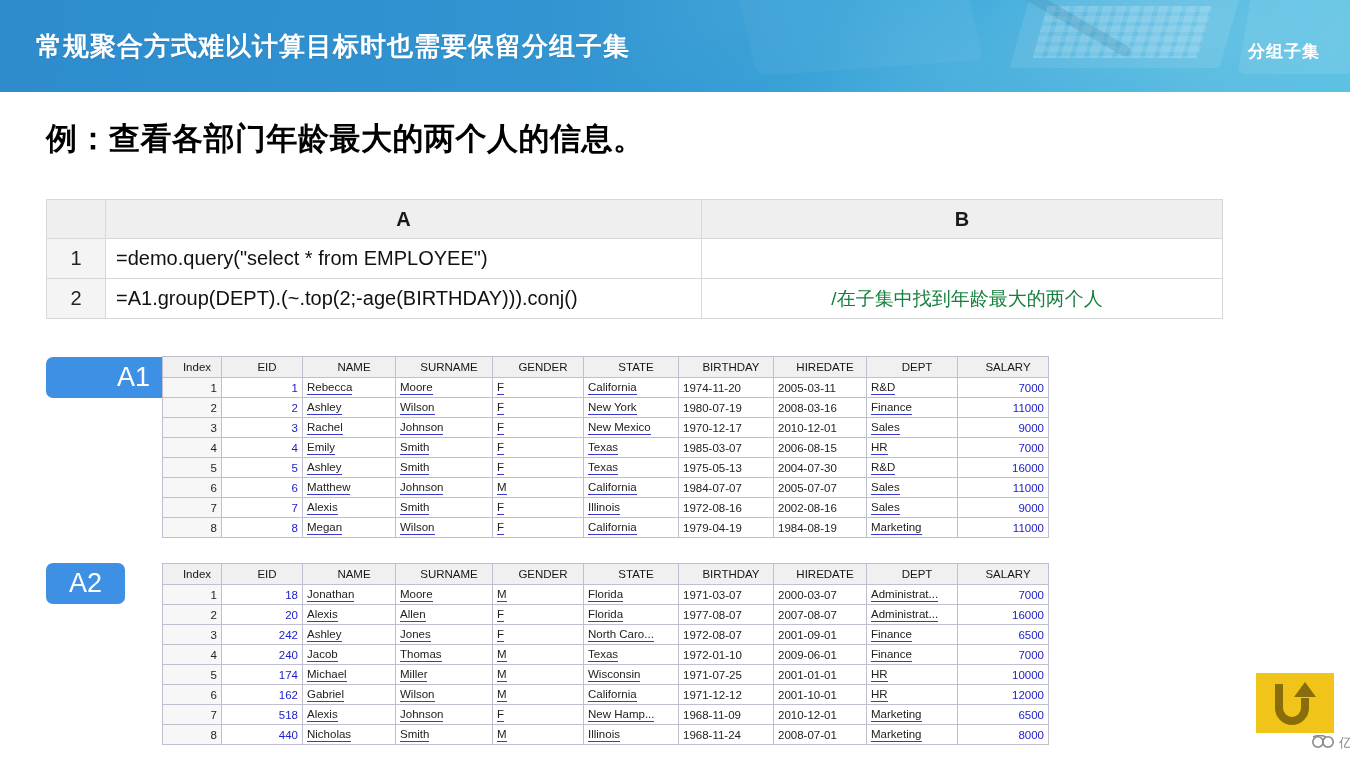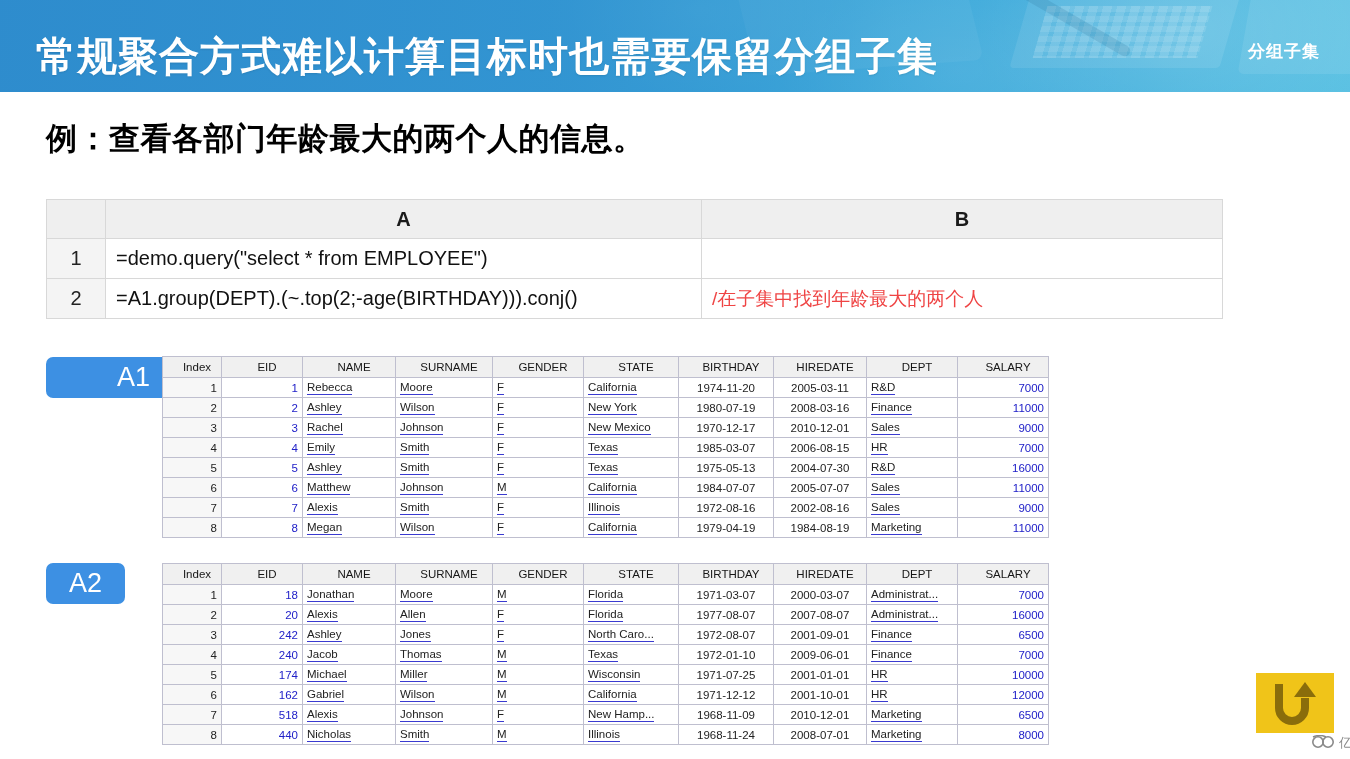--- a/index.html
+++ b/index.html
@@ -74,21 +74,21 @@
   .hdr-glow {
     position: absolute;
     inset: 0;
     background: linear-gradient(90deg, rgba(46,140,205,0.92) 0%, rgba(48,146,208,0.75) 42%, rgba(58,165,216,0.48) 66%, rgba(90,196,228,0.35) 100%);
   }
   .hdr-title {
     position: absolute;
     left: 36px;
     top: 29px;
     color: #ffffff;
-    font-size: 40px;
+    font-size: 26px;
     font-weight: bold;
     letter-spacing: 1px;
     white-space: nowrap;
     text-shadow: 0 1px 2px rgba(0,0,0,0.10);
   }
   .hdr-tag {
     position: absolute;
     right: 30px;
     top: 40px;
     color: #ffffff;
@@ -216,21 +216,21 @@
     text-align: left;
     color: #222222;
   }
   .grid td.lnk span.u {
     border-bottom: 1px solid #3a3ad0;
     color: #222222;
     display: inline-block;
     line-height: 13px;
   }
   .grid td.plain {
-    text-align: center;
+    text-align: left;
     color: #222222;
   }
 
   .c-index { width: 40px; }
   .c-eid   { width: 62px; }
   .c-name  { width: 74px; }
   .c-sur   { width: 78px; }
   .c-gen   { width: 72px; }
   .c-state { width: 76px; }
   .c-bday  { width: 76px; }
@@ -304,21 +304,21 @@
       <td class="ch">B</td>
     </tr>
     <tr>
       <td class="rownum">1</td>
       <td class="cellA">=demo.query("select * from EMPLOYEE")</td>
       <td class="cellB" style="color: rgb(25, 166, 81);"></td>
     </tr>
     <tr>
       <td class="rownum">2</td>
       <td class="cellA">=A1.group(DEPT).(~.top(2;-age(BIRTHDAY))).conj()</td>
-      <td class="cellB" style="color: #ef4444;">/在子集中找到年龄最大的两个人</td>
+      <td class="cellB" style="color: #15803d; text-align: center;">/在子集中找到年龄最大的两个人</td>
     </tr>
   </tbody>
 </table>
 
 <div class="badge" id="badge-a1" style="background: rgb(61, 144, 227);">A1</div>
 <div class="badge" id="badge-a2" style="background: rgb(61, 144, 227);">A2</div>
 
 <table class="grid" id="grid-a1">
   <thead>
     <tr>

